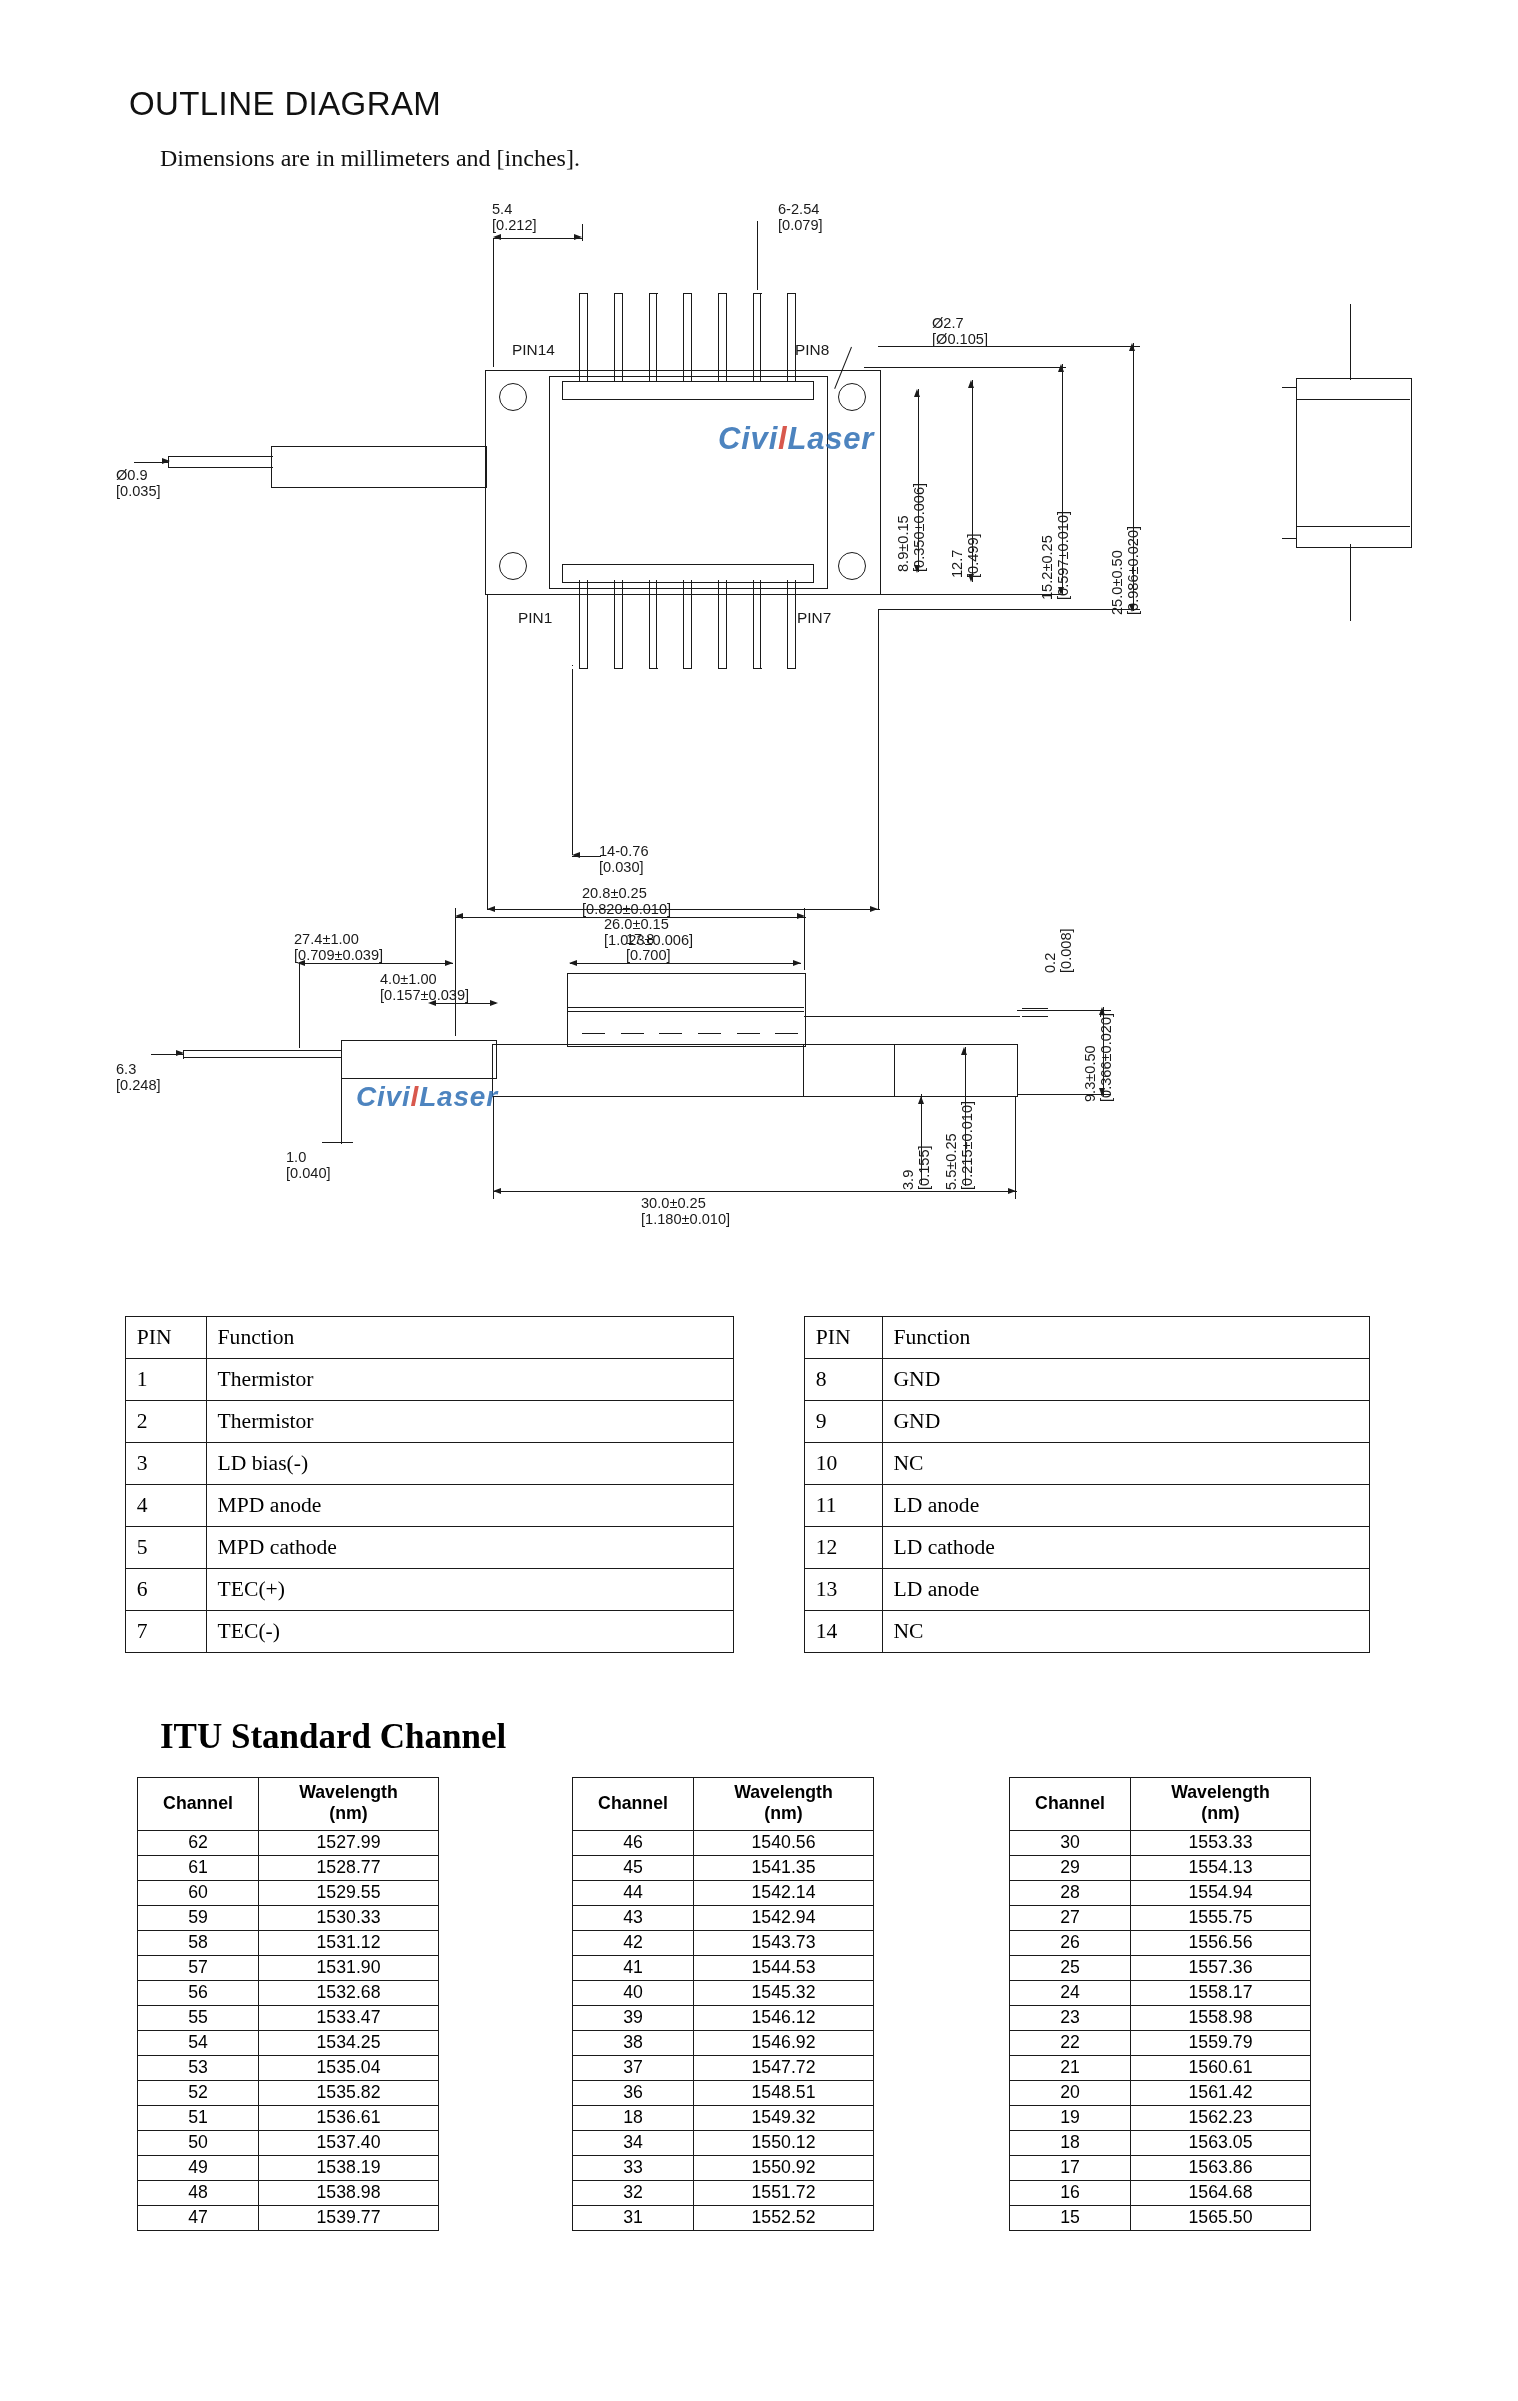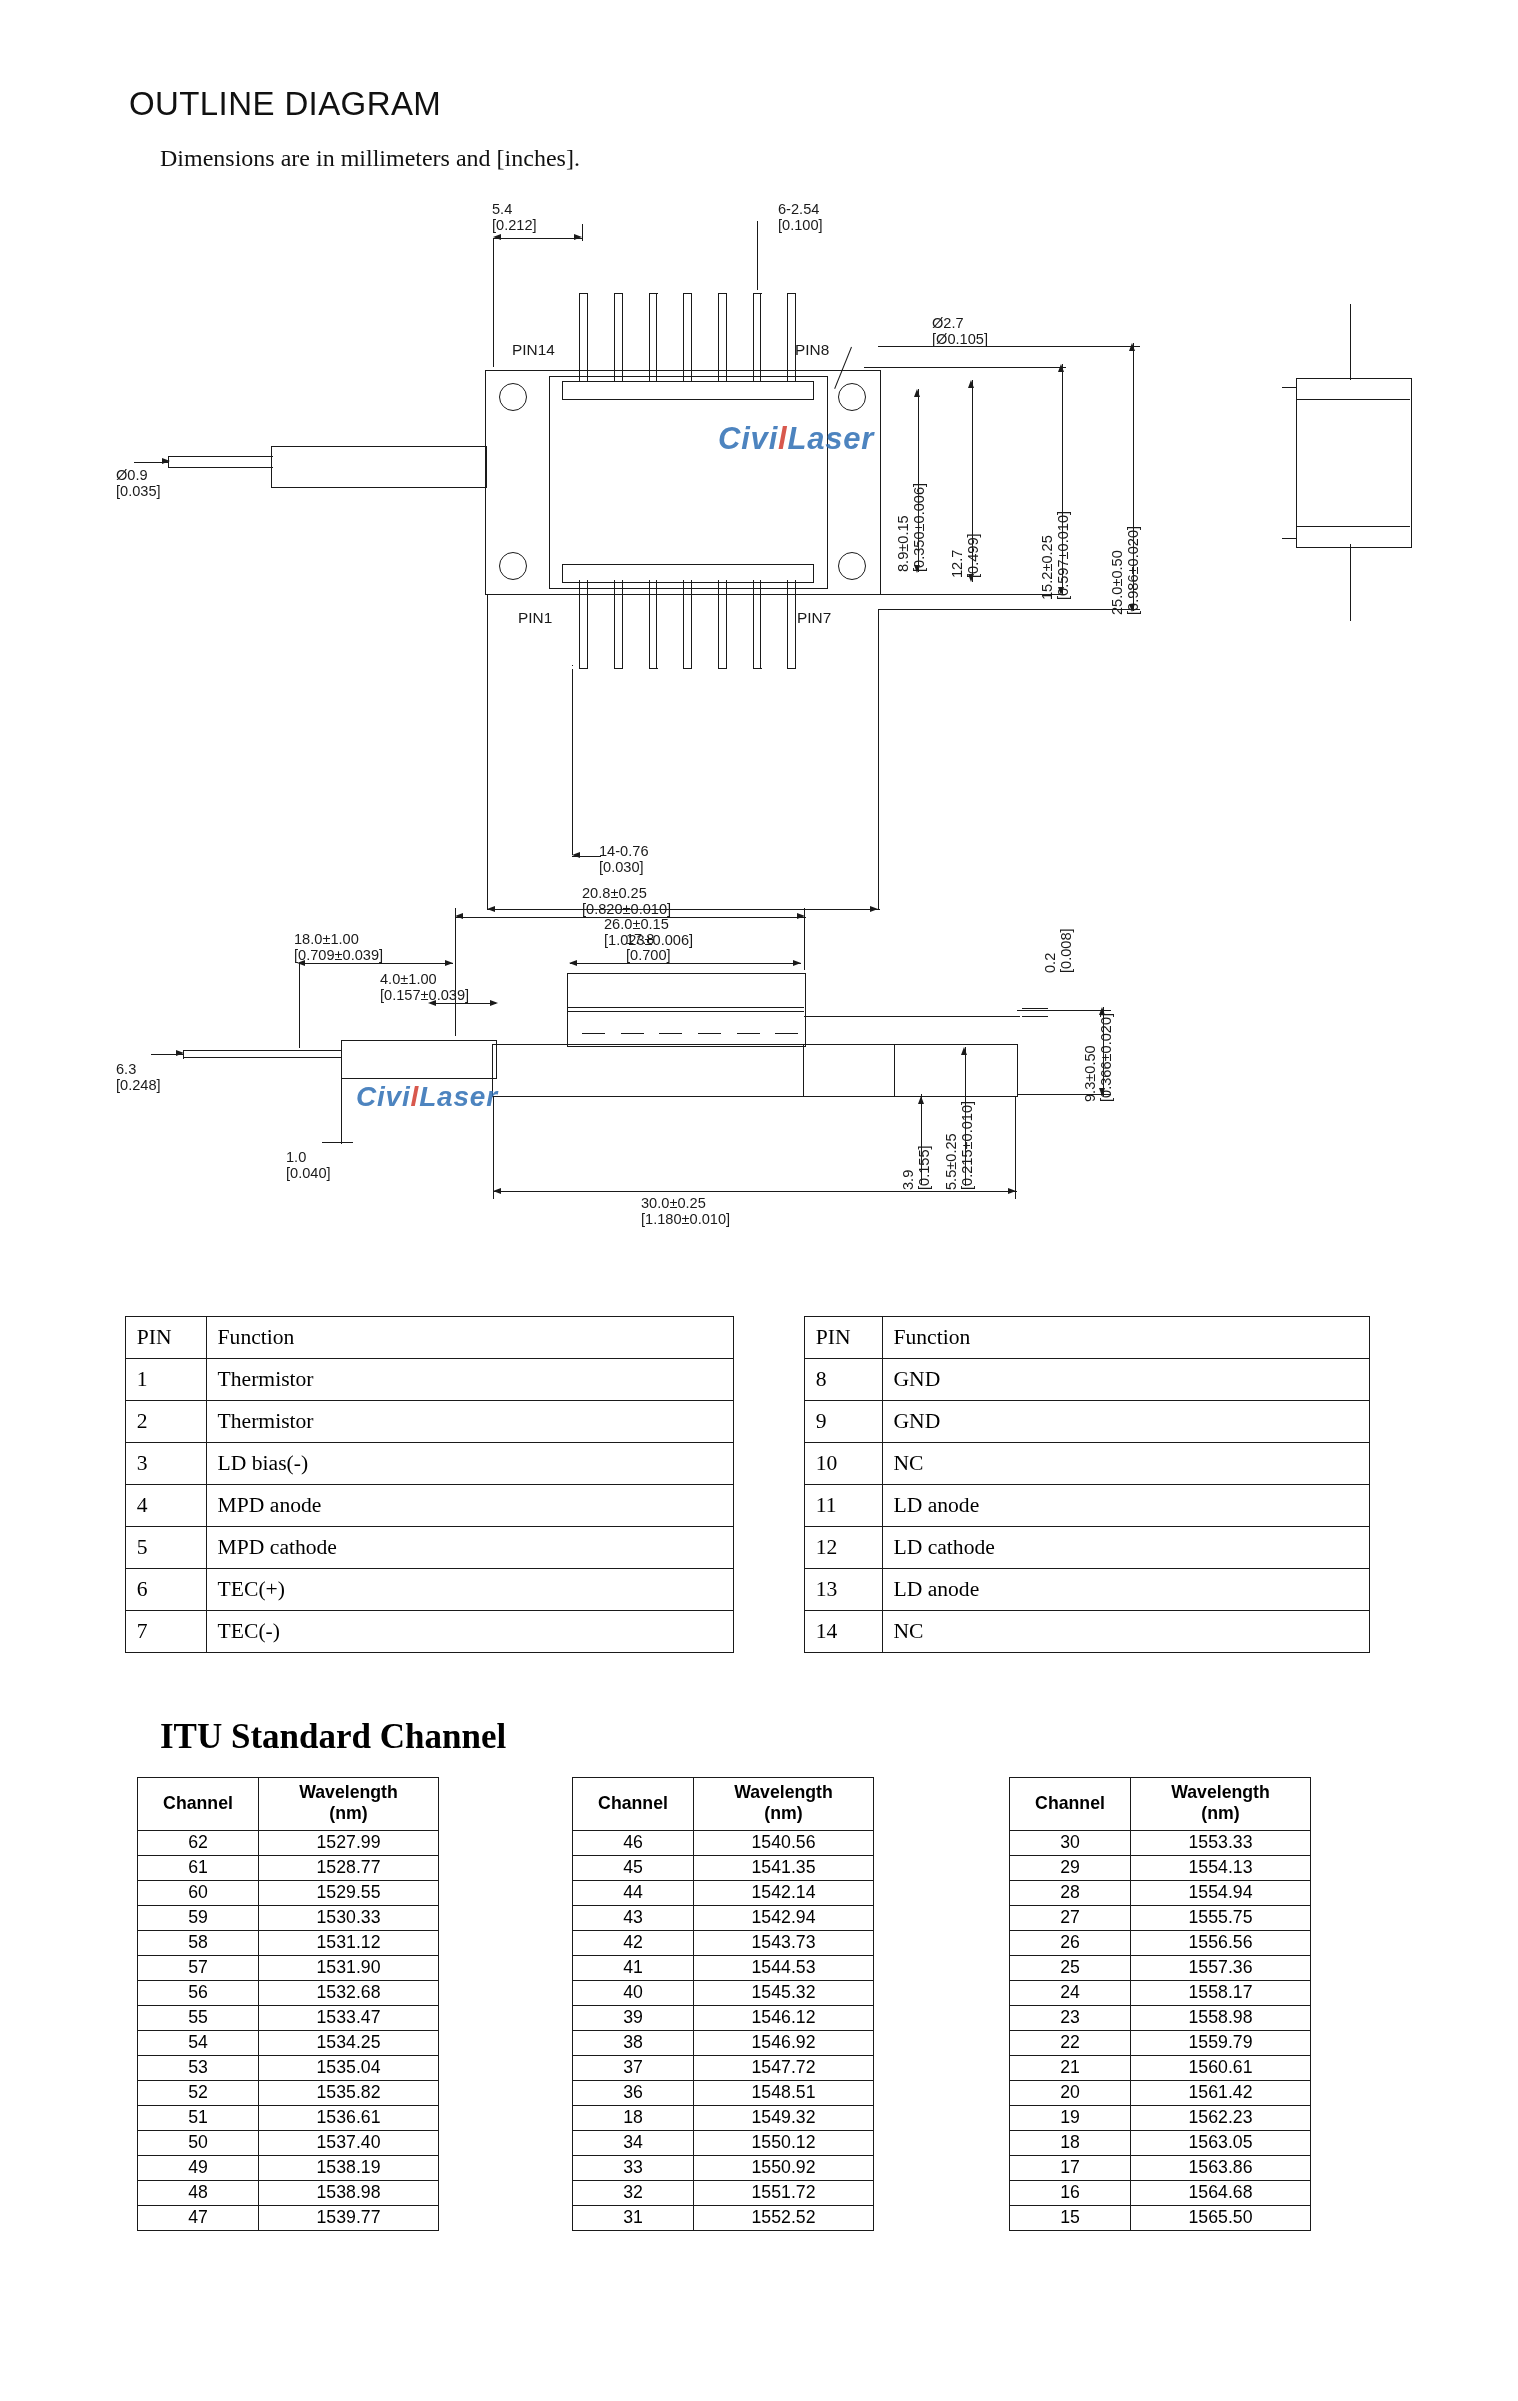--- a/index.html
+++ b/index.html
@@ -134,21 +134,21 @@
     <div class="ar ar-l" style="left:493px;top:41px;"></div>
     <div class="ar ar-r" style="left:574px;top:41px;"></div>
     <div class="ln vl" style="left:493px;top:45px;height:129px;"></div>
     <div class="ln vl" style="left:582px;top:31px;height:17px;"></div>
     <div class="dim c" style="left:492px;top:7.7px;">
       <span>5.4</span><br><span>[0.212]</span>
     </div>
 
     <div class="ln vl" style="left:757px;top:28px;height:69px;"></div>
     <div class="dim" style="left:778px;top:7.7px;">
-      <span>6-2.54</span><br><span>[0.100]</span>
+      <span>6-2.54</span><br><span>[0.079]</span>
     </div>
 
     <div class="ln" style="left:851px;top:154px;width:1.2px;height:45px;transform:rotate(22deg);transform-origin:top;"></div>
     <div class="dim" style="left:932px;top:122px;">
       <span>Ø2.7</span><br><span>[Ø0.105]</span>
     </div>
 
     <div class="ln vl" style="left:918px;top:196px;height:183px;"></div>
     <div class="ar ar-u" style="left:914px;top:196px;"></div>
     <div class="ar ar-d" style="left:914px;top:372px;"></div>
@@ -246,21 +246,21 @@
     <div class="ar ar-r" style="left:793px;top:767px;"></div>
     <div class="dim c" style="left:626px;top:738px;">
       <span>17.8</span><br><span>[0.700]</span>
     </div>
 
     <div class="ln hl" style="left:299px;top:770px;width:154px;"></div>
     <div class="ar ar-l" style="left:297px;top:767px;"></div>
     <div class="ar ar-r" style="left:445px;top:767px;"></div>
     <div class="ln vl" style="left:299px;top:770px;height:85px;"></div>
     <div class="dim c" style="left:294px;top:738px;">
-      <span>18.0±1.00</span><br><span>[0.709±0.039]</span>
+      <span>27.4±1.00</span><br><span>[0.709±0.039]</span>
     </div>
 
     <div class="ln hl" style="left:431px;top:810px;width:65px;"></div>
     <div class="ar ar-l" style="left:428px;top:807px;"></div>
     <div class="ar ar-r" style="left:490px;top:807px;"></div>
     <div class="dim c" style="left:380px;top:778px;">
       <span>4.0±1.00</span><br><span>[0.157±0.039]</span>
     </div>
 
     <div class="vtxt" style="left:1042px;top:780px;">

